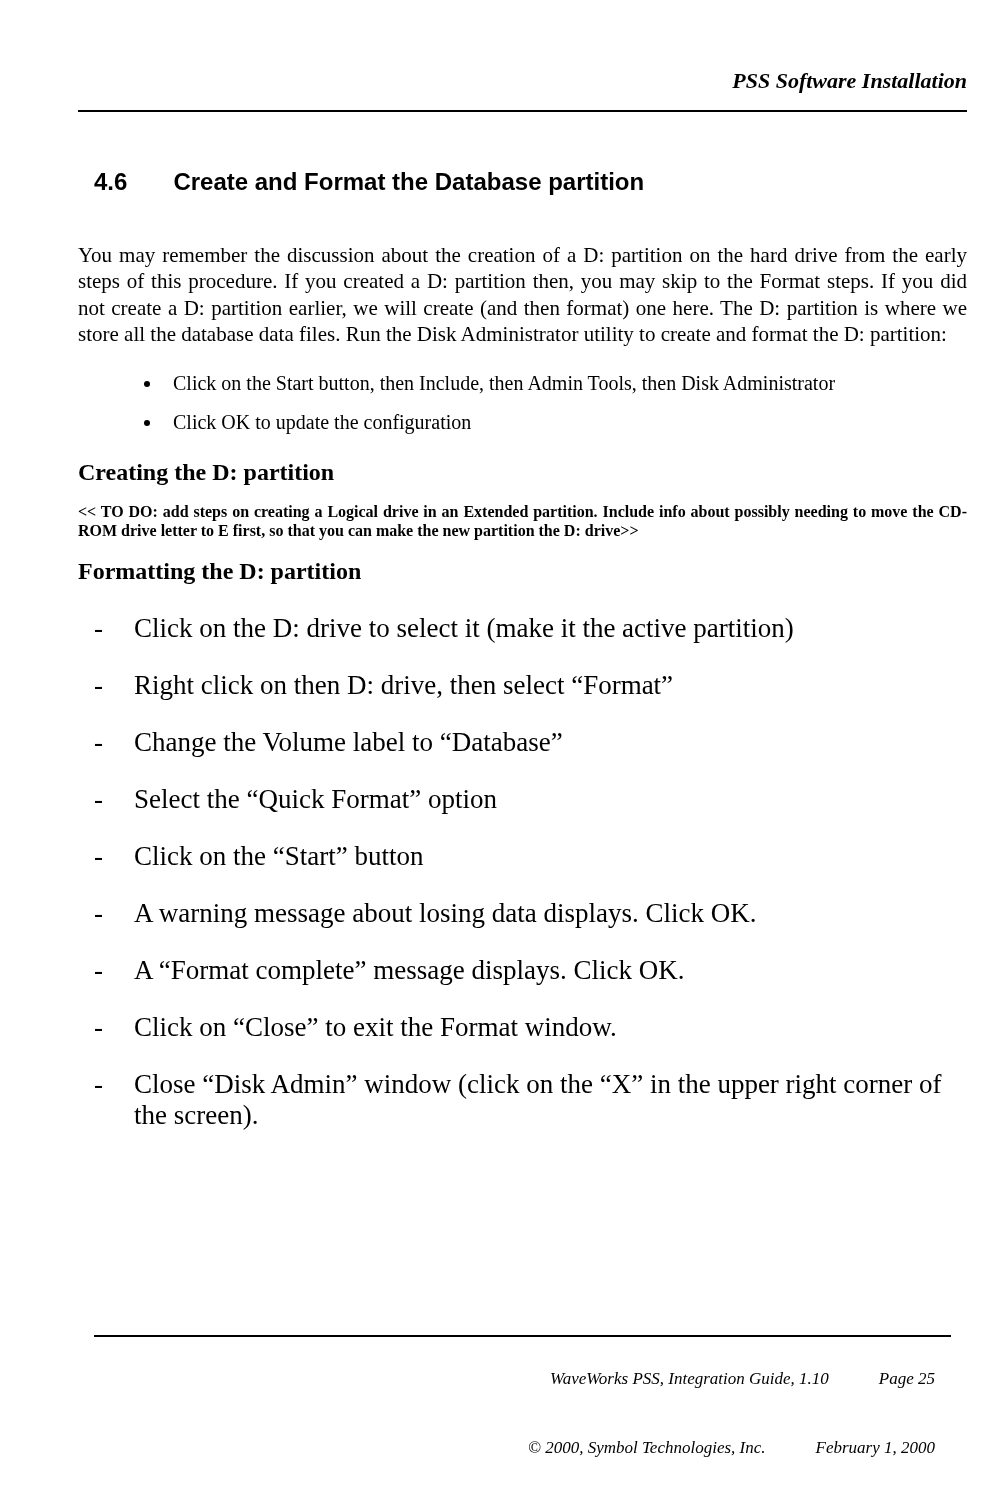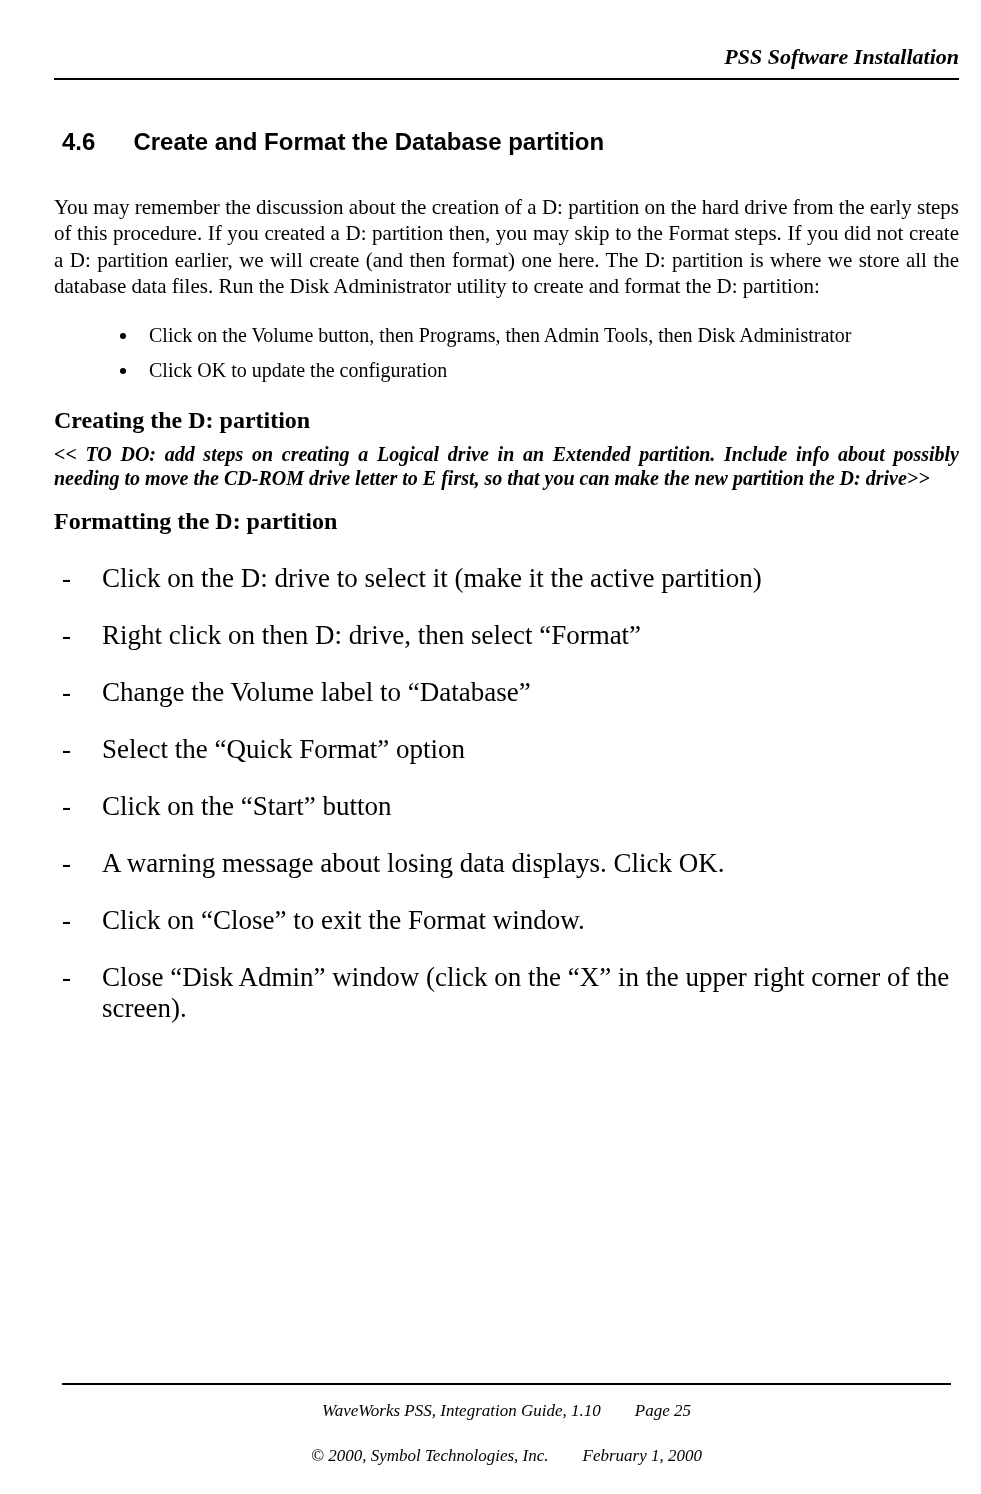--- a/index.html
+++ b/index.html
@@ -1,16 +1,16 @@
 <!DOCTYPE html>
 <html><head>
   <meta charset="utf-8">
   <style>
     * {
-      margin: 8px;
+      margin: 16px;
       padding: 0;
       box-sizing: border-box;
     }
     body {
       font-family: 'Times New Roman', Times, serif;
       font-size: 20px;
       background: #fff;
       color: #000;
       width: 981px;
       height: 1494px;
@@ -56,24 +56,23 @@
       margin-bottom: 12px;
       padding-left: 10px;
     }
     .sub-heading {
       font-weight: bold;
       font-size: 24px;
       margin-bottom: 5px;
       margin-top: 5px;
     }
     .todo-note {
-      font-style: italic;
       font-weight: bold;
       text-align: justify;
-      font-size: 20px;
+      font-size: 16px;
       line-height: 1.2;
       margin-bottom: 18px;
     }
     .sub-heading-2 {
       font-weight: bold;
       font-size: 24px;
       margin-bottom: 28px;
     }
     .dash-list {
       list-style: none;
@@ -95,56 +94,57 @@
       left: 30px;
       right: 30px;
     }
     .footer-rule {
       border: none;
       border-top: 2px solid #000;
       margin-bottom: 3px;
     }
     .footer-line {
       display: flex;
-      justify-content: center;
+      justify-content: flex-end;
       font-style: italic;
       font-size: 17px;
       line-height: 1.2;
       gap: 18px;
     }
   </style>
 </head>
 <body>
 
 <div class="header-title">PSS Software Installation</div>
 <hr class="header-rule">
 
 <div class="section-heading">
   <span class="section-number">4.6</span><span>Create and Format the Database partition</span>
 </div>
 
 <p class="intro-para">You may remember the discussion about the creation of a D: partition on the hard drive from the early steps of this procedure.  If you created a D: partition then, you may skip to the Format steps.  If you did not create a D: partition earlier, we will create (and then format) one here.  The D: partition is where we store all the database data files.  Run the Disk Administrator utility to create and format the D: partition:</p>
 
 <ul class="bullet-list">
-  <li>Click on the Volume button, then Programs, then Admin Tools, then Disk Administrator</li>
+  <li>Click on the Start button, then Include, then Admin Tools, then Disk Administrator</li>
   <li>Click OK to update the configuration</li>
 </ul>
 
 <div class="sub-heading">Creating the D: partition</div>
 <p class="todo-note">&lt;&lt; TO DO: add steps on creating a Logical drive in an Extended partition.  Include info about possibly needing to move the CD-ROM drive letter to E first, so that you can make the new partition the D: drive&gt;&gt;</p>
 
 <div class="sub-heading-2">Formatting the D: partition</div>
 
 <ul class="dash-list">
   <li>Click on the D: drive to select it (make it the active partition)</li>
   <li>Right click on then D: drive, then select “Format”</li>
   <li>Change the Volume label to “Database”</li>
   <li>Select the “Quick Format” option</li>
   <li>Click on the “Start” button</li>
   <li>A warning message about losing data displays.  Click OK.</li>
+  <li>A “Format complete” message displays.  Click OK.</li>
   <li>Click on “Close” to exit the Format window.</li>
   <li>Close “Disk Admin” window (click on the “X” in the upper right corner of the screen).</li>
 </ul>
 
 <div class="footer">
   <hr class="footer-rule">
   <div class="footer-line">
     <span>WaveWorks PSS, Integration Guide, 1.10</span>
     <span>Page 25</span>
   </div>

